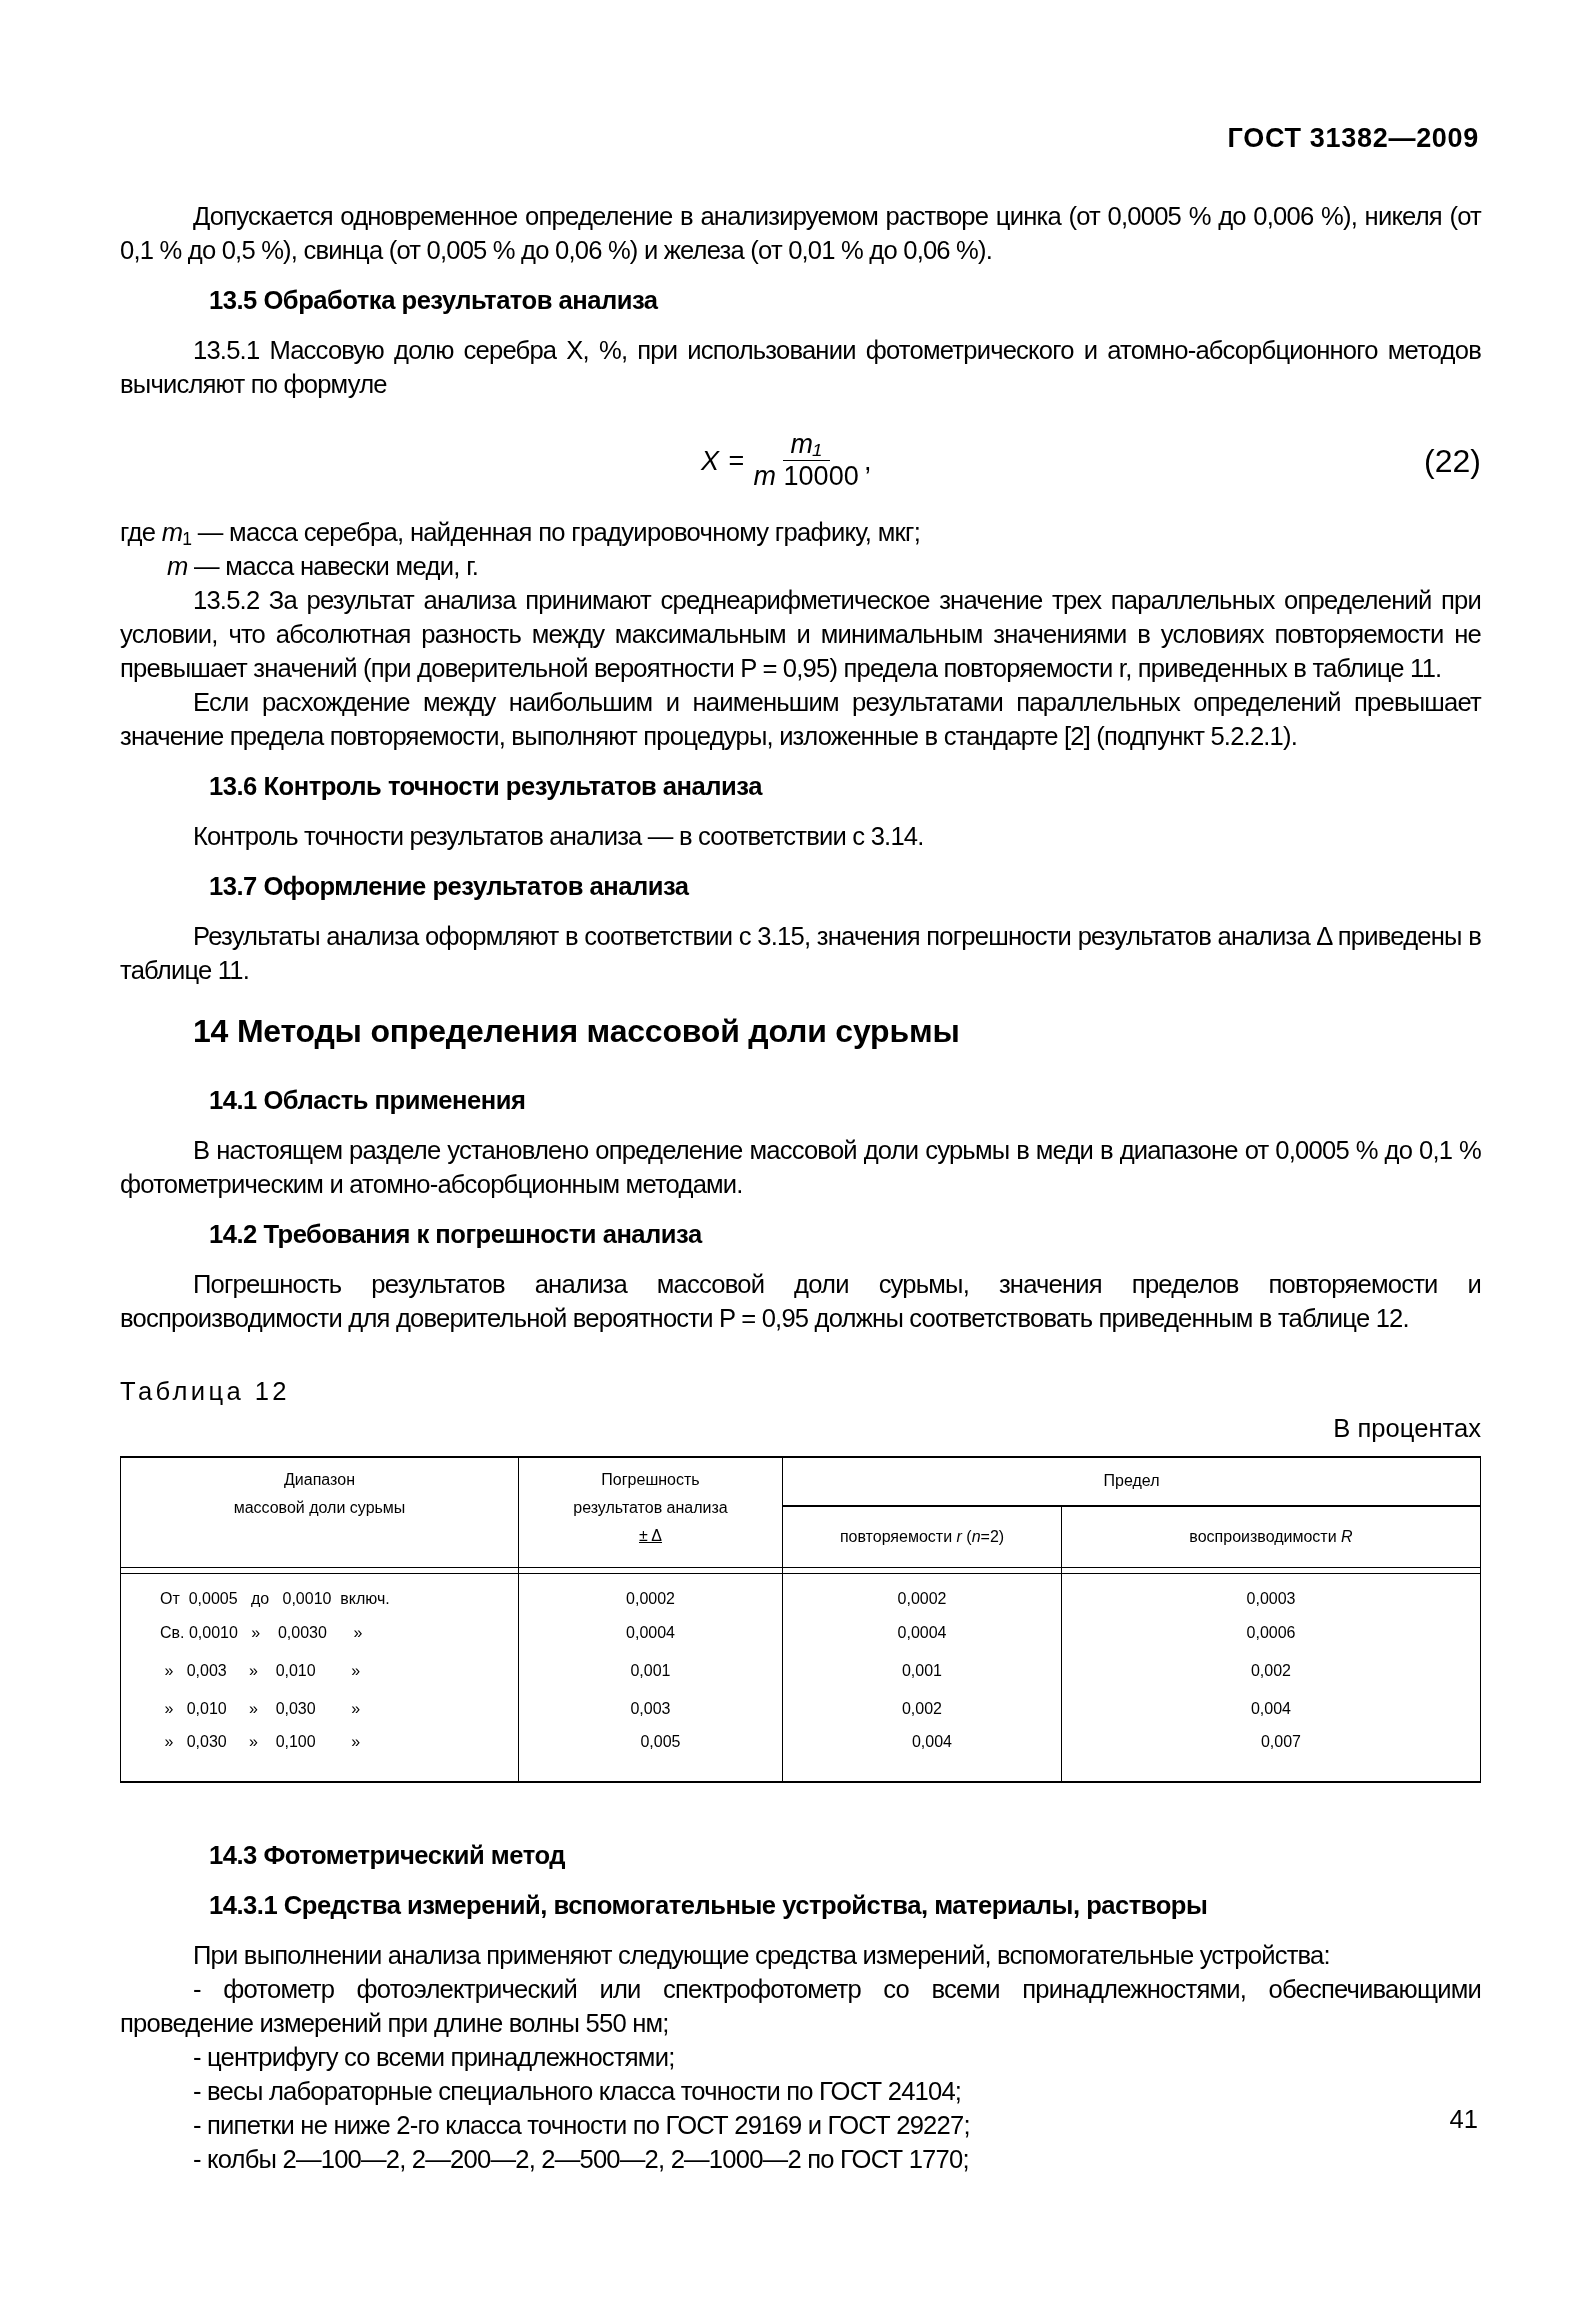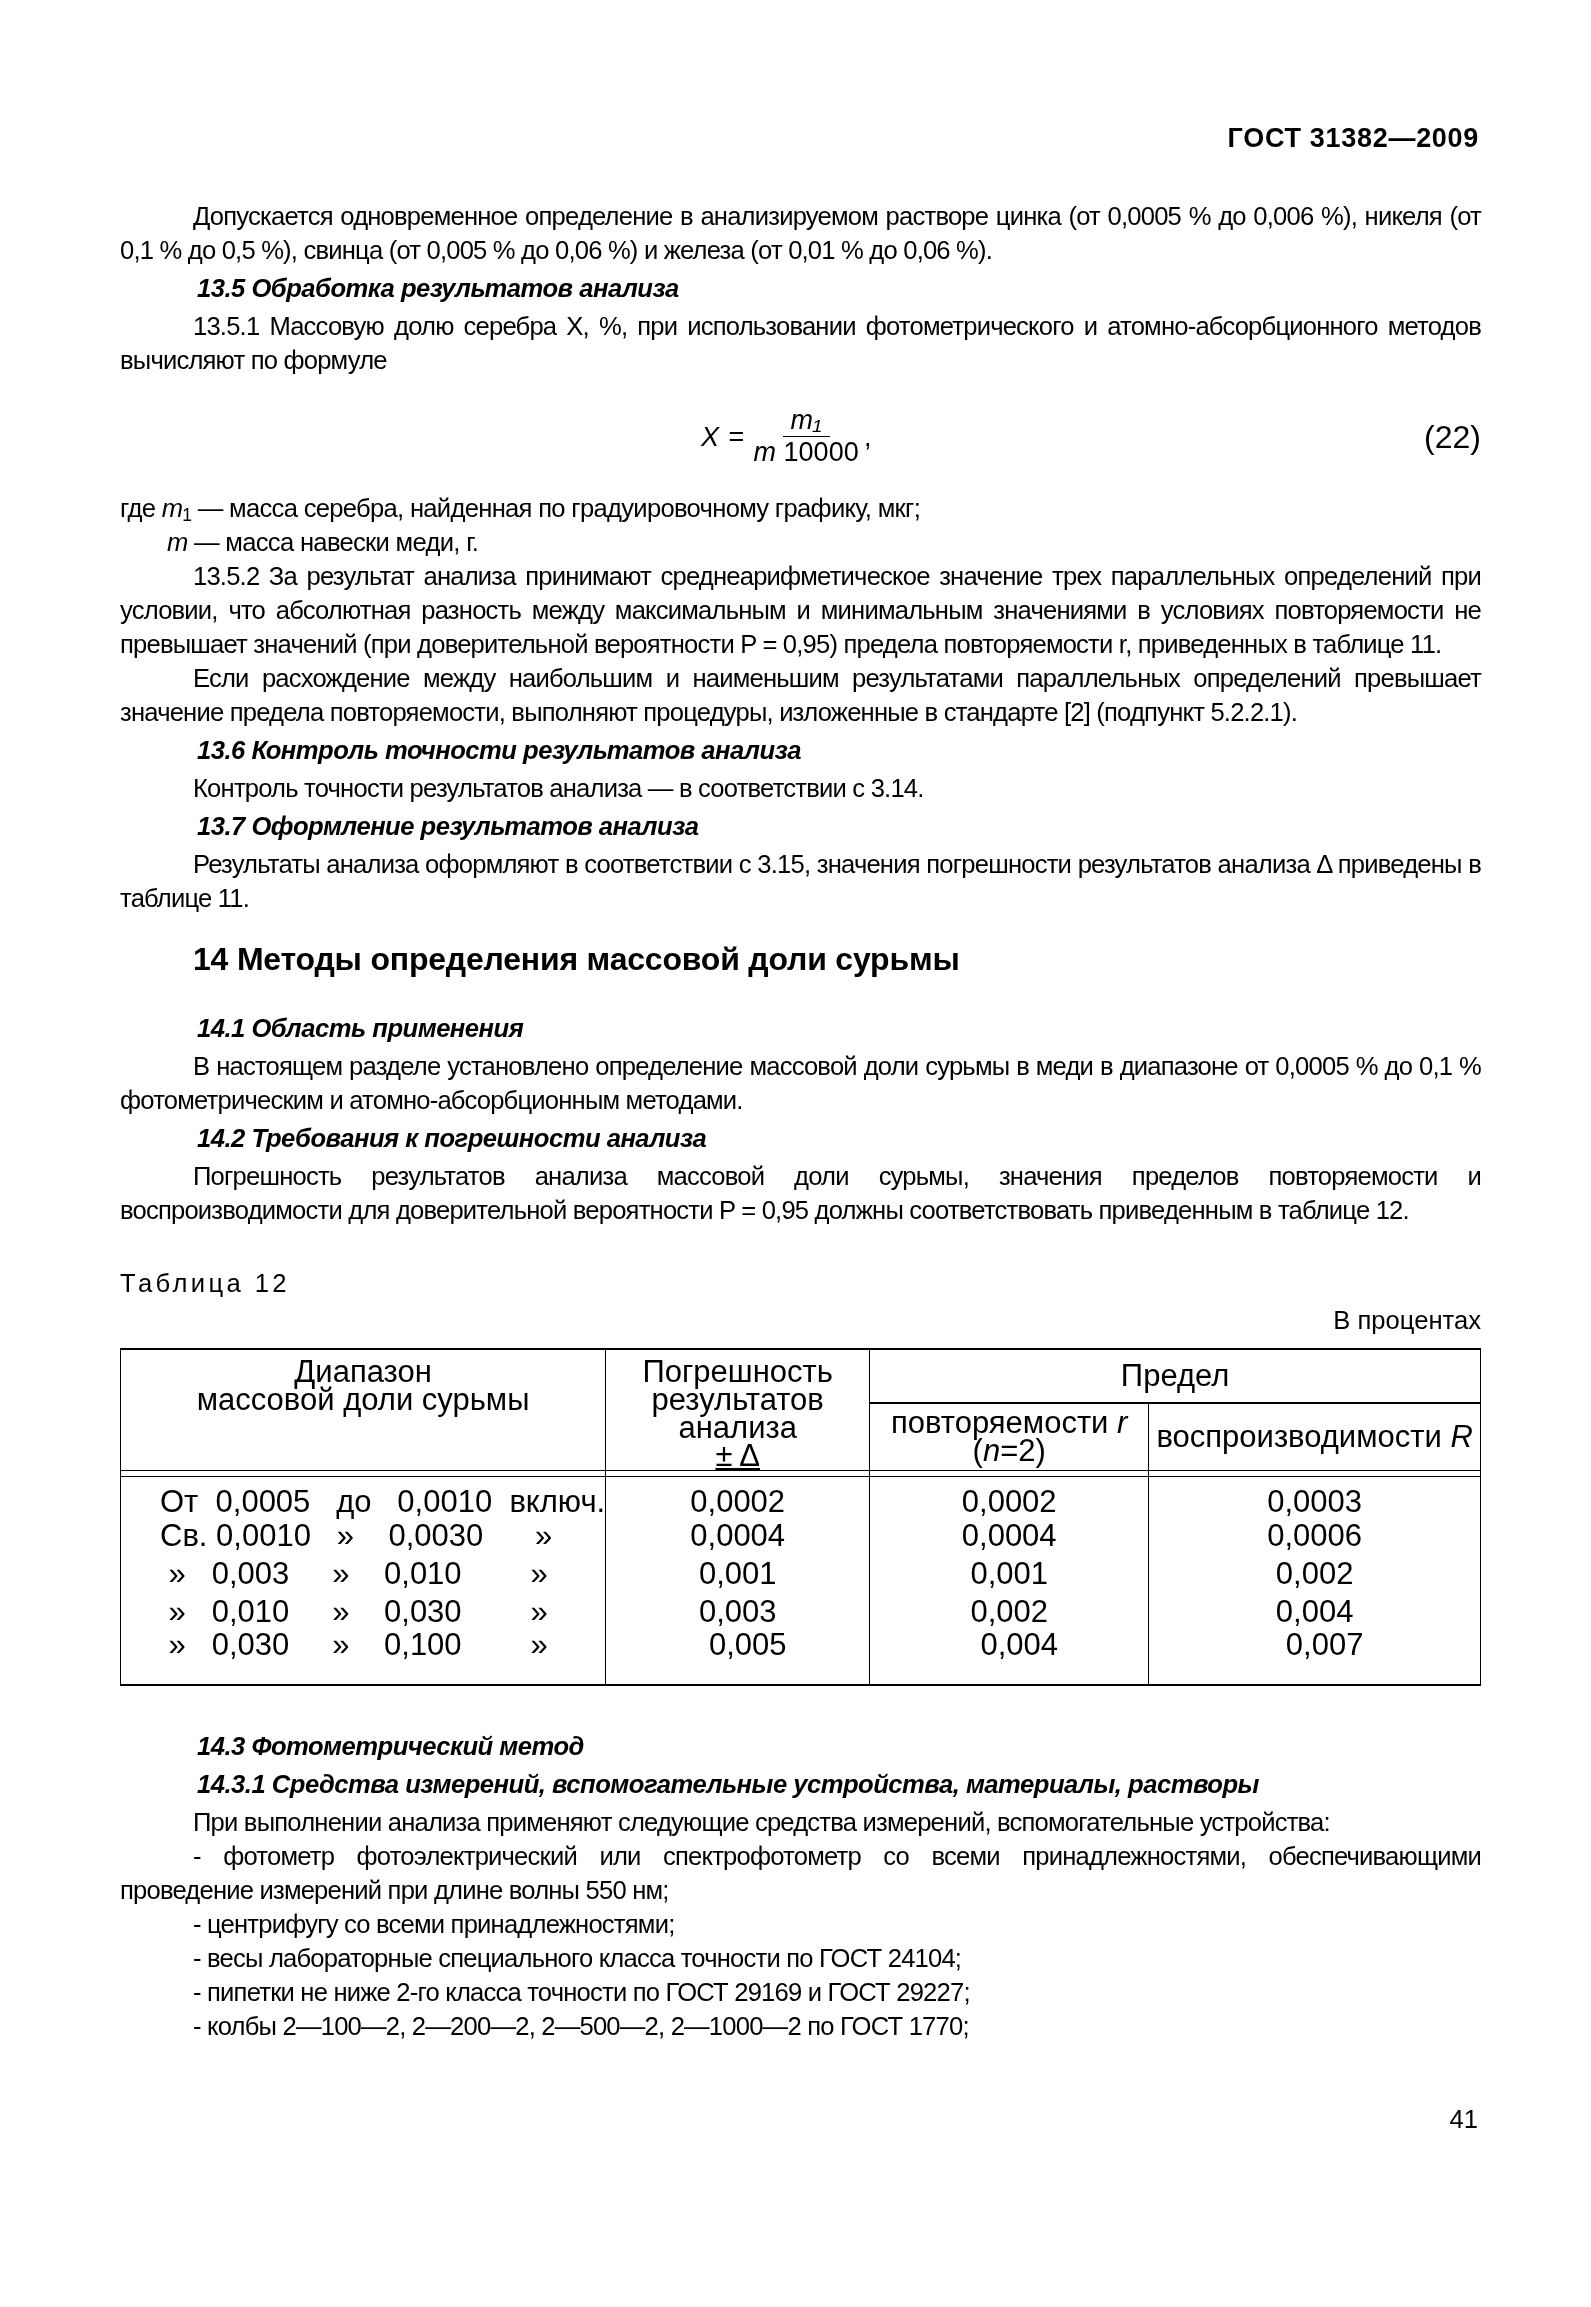--- a/index.html
+++ b/index.html
@@ -8,35 +8,35 @@
     font-family: "Liberation Sans", "DejaVu Sans", sans-serif;
     color: #000; font-size: 25.6px; line-height: 34px;
   }
   .page-header {
     position: absolute; top: 121px; right: 112px;
     font-weight: bold; font-size: 27px; letter-spacing: 0.7px;
   }
   .content { position: absolute; left: 120px; top: 199px; width: 1361px; }
   p { margin: 0; text-align: justify; letter-spacing: -0.8px; }
   .indent { text-indent: 73px; }
-  .h3 { font-weight: bold; margin: 4px; text-indent: 73px; letter-spacing: -0.5px; font-style: italic; }
+  .h3 { font-weight: bold; margin: 16px; text-indent: 73px; letter-spacing: -0.5px; }
   .h2 { font-weight: bold; font-size: 32px; margin: 27px 0 35px 73px; letter-spacing: -0.2px; }
   .formula-row { position: relative; height: 81px; margin-top: 19px; }
   .formula { position: absolute; left: 581px; top: 0; display: flex; align-items: center; height: 81px; font-size: 27px; }
   .formula .var { font-style: italic; }
   .frac { display: inline-flex; flex-direction: column; align-items: center; margin: 0 5.4px 0 9.4px; }
   .frac .num { border-bottom: 1.3px solid #000; padding: 0 8px; line-height: 31px; font-style: italic; }
   .frac .den { line-height: 31px; }
   .formula-number { position: absolute; right: 0; top: 23.6px; font-size: 32px; }
   .where p { letter-spacing: -0.7px; }
   .where .term { font-style: italic; }
   sub { font-size: 17.5px; vertical-align: -4px; line-height: 0; }
   .table-caption { margin-top: 39px; letter-spacing: 3.4px; }
   .table-units { text-align: right; margin-top: 3.4px; }
-  table.data { width: 1361px; border-collapse: collapse; margin-top: 10.8px; font-size: 31px; line-height: 28px; }
+  table.data { width: 1361px; border-collapse: collapse; margin-top: 10.8px; font-size: 16px; line-height: 28px; }
   table.data td, table.data th { border-left: 1.3px solid #000; border-right: 1.3px solid #000; font-weight: normal; text-align: center; padding: 0; }
   table.data thead tr.top th { border-top: 2.7px solid #000; }
   table.data thead th.sub { border-top: 2px solid #000; }
   table.data thead tr:last-child th, table.data thead th.rowspan { border-bottom: 1.3px solid #000; }
   .head-sep td { height: 5.4px; border-bottom: 1.3px solid #000; }
   table.data tbody tr.last td { border-bottom: 2.7px solid #000; padding-left: 20px; }
   .range-cell { text-align: left !important; padding-left: 39px !important; white-space: pre; }
   .it { font-style: italic; }
   .u { text-decoration: underline; }
   .page-number { position: absolute; right: 113px; top: 2102px; font-size: 25.6px; }

